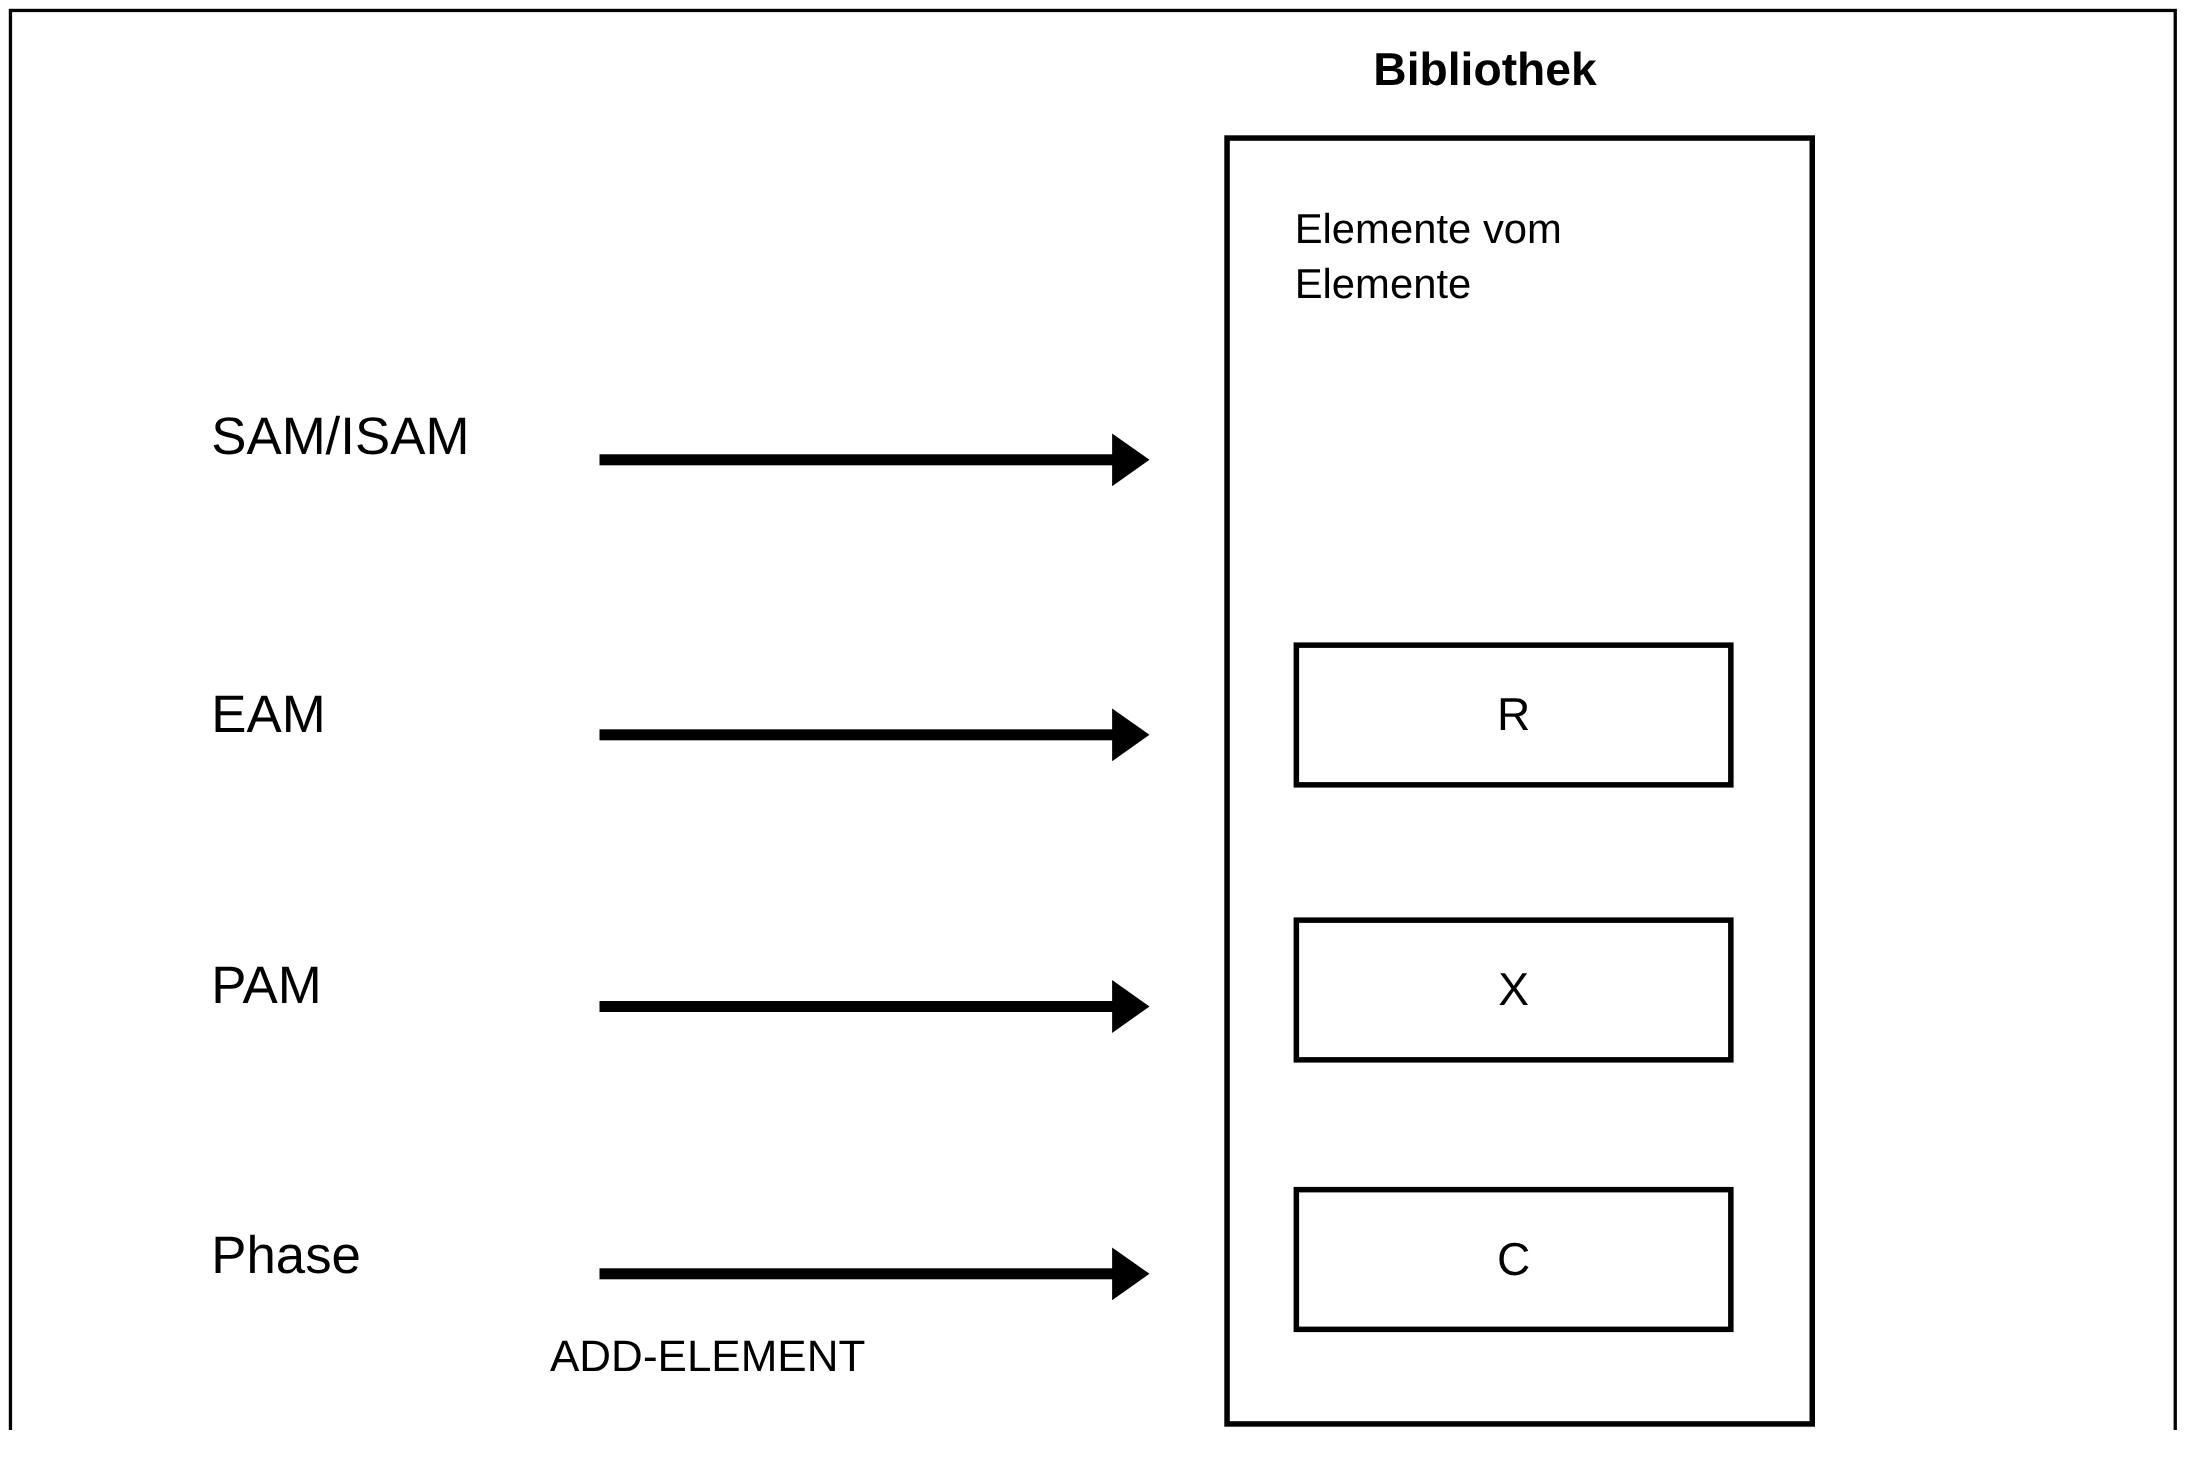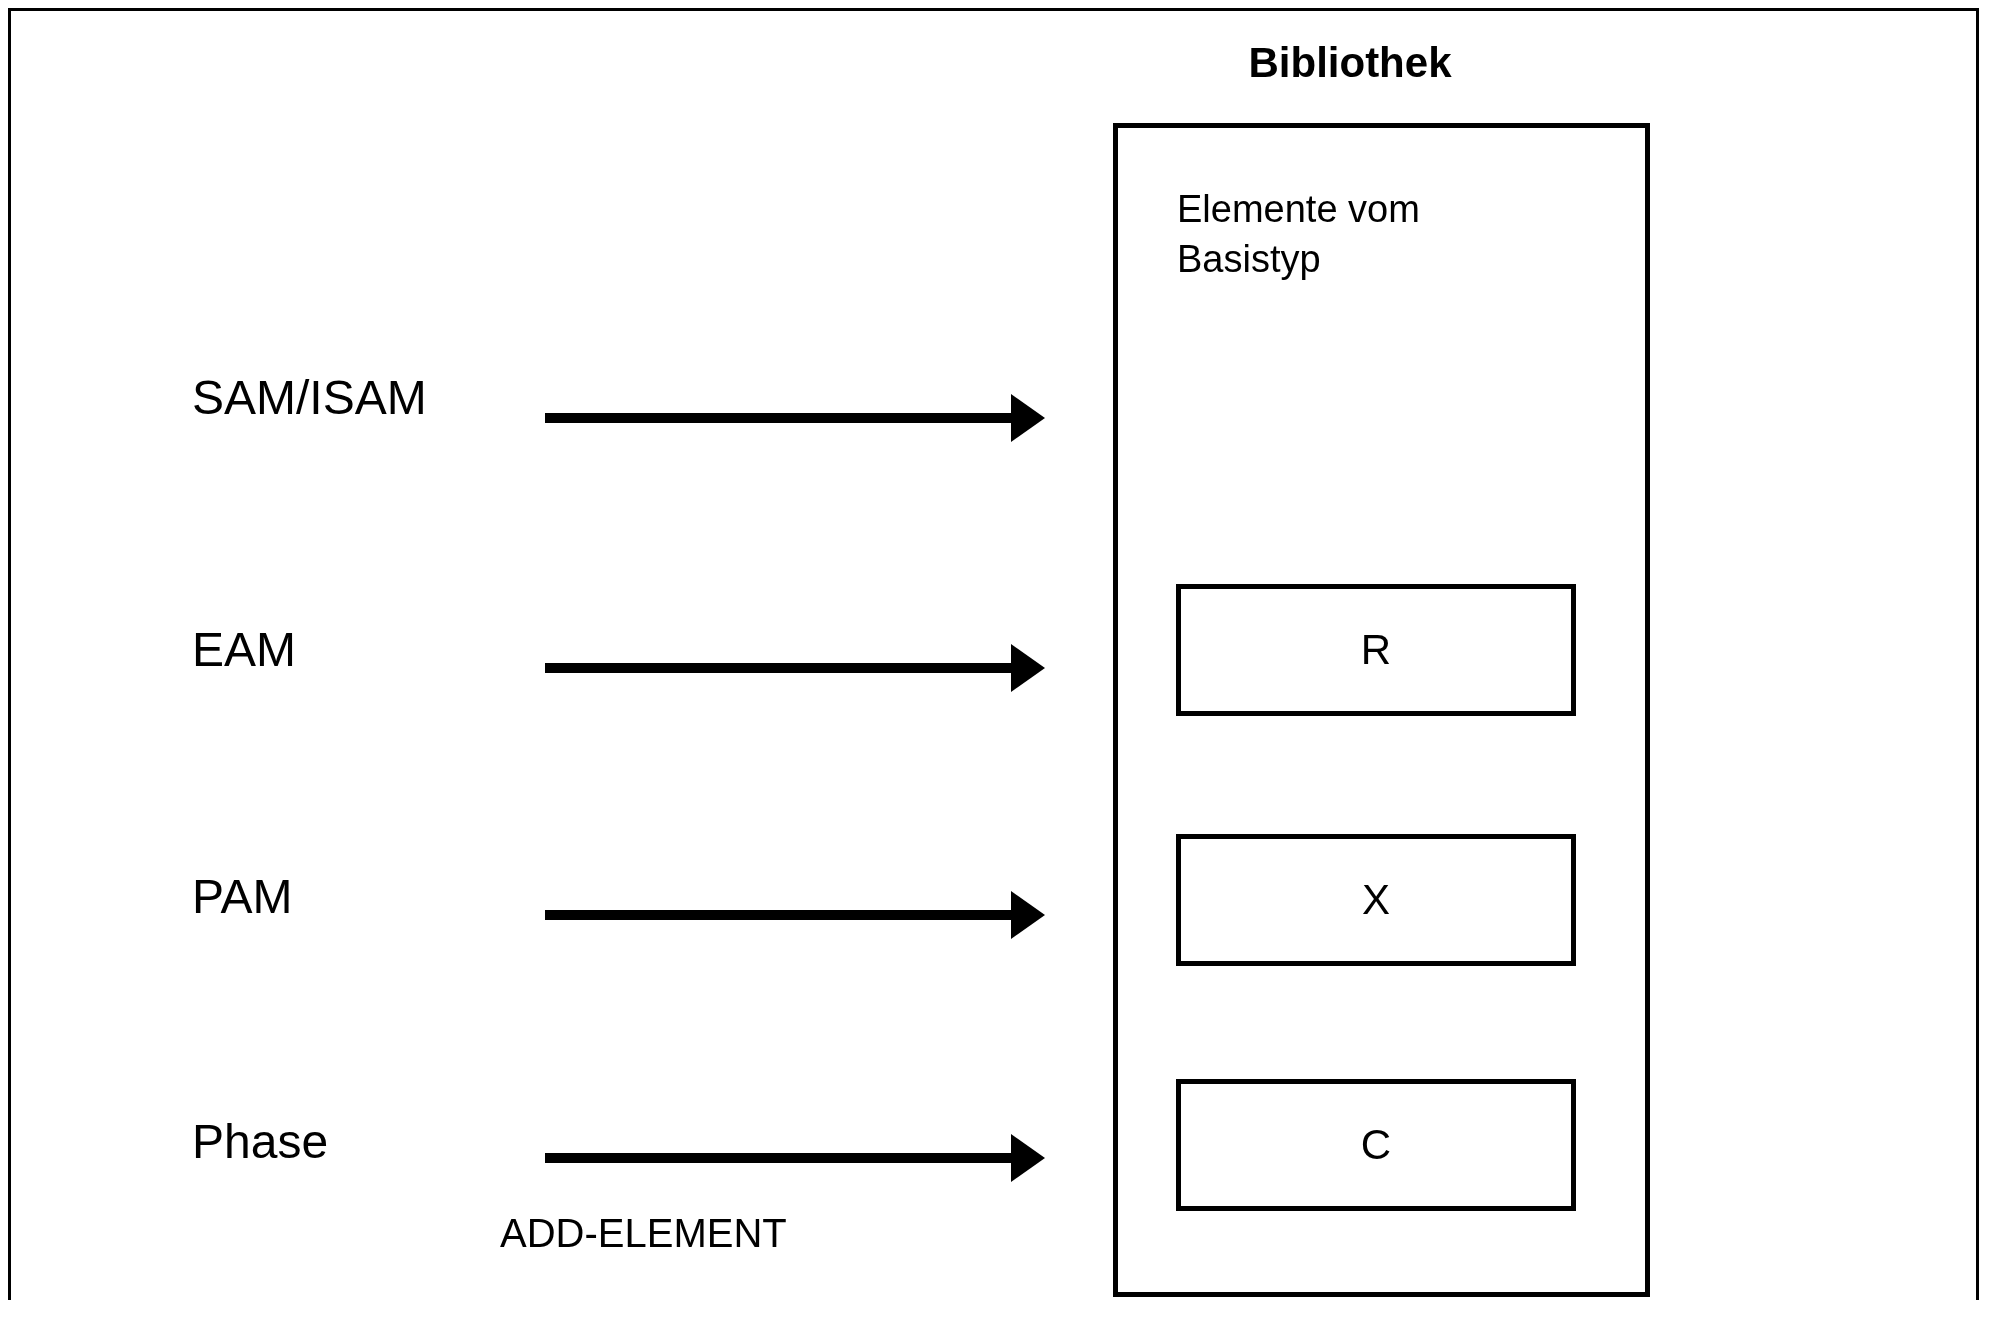--- a/index.html
+++ b/index.html
@@ -161,21 +161,21 @@
   </div>
   <div class="arrow r4">
     <div class="shaft"></div>
     <div class="head"></div>
   </div>
 
   <div class="library-box"></div>
 
   <div class="lib-heading">
     <div>Elemente vom</div>
-    <div>Basistyp</div>
+    <div>Elemente</div>
   </div>
 
   <div class="element-box b2">
     <span>R</span>
   </div>
   <div class="element-box b3">
     <span>X</span>
   </div>
   <div class="element-box b4">
     <span>C</span>

